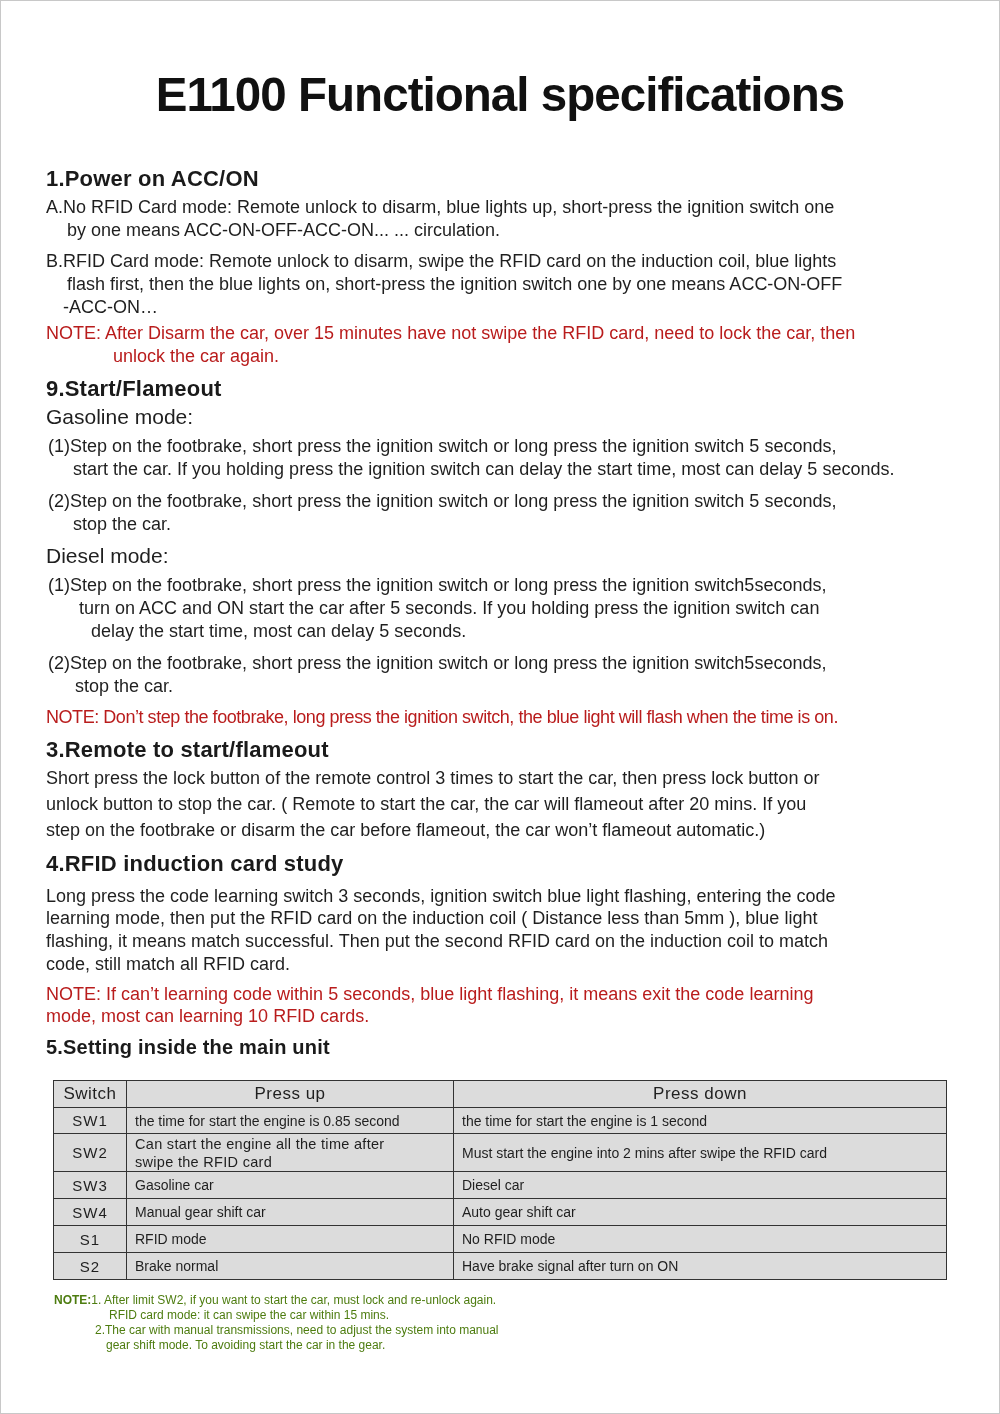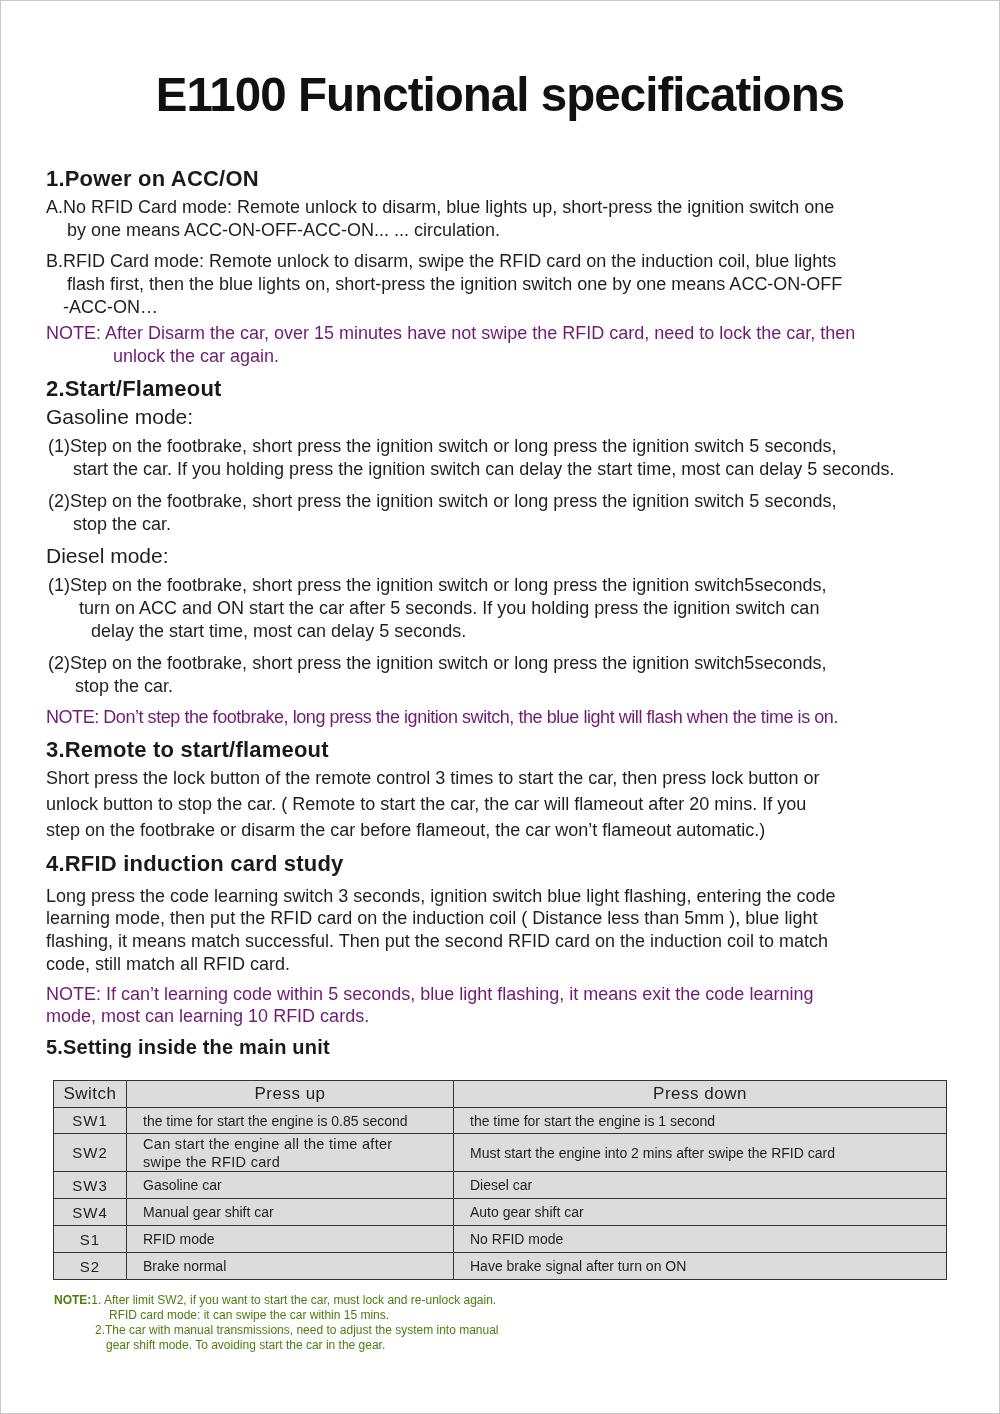--- a/index.html
+++ b/index.html
@@ -4,27 +4,27 @@
 <style>
   * { box-sizing: border-box; margin: 0; padding: 0; }
   html, body { width: 1000px; height: 1414px; background: #ffffff; }
   body { position: relative; font-family: "Liberation Sans", sans-serif; color: #1a1a1a; overflow: hidden; }
   .page-frame { position: absolute; left: 0; top: 0; width: 1000px; height: 1414px; border: 1px solid #c8c8c8; }
   .title { position: absolute; left: 0; width: 1000px; top: 66px; text-align: center; font-size: 49px; font-weight: bold; letter-spacing: -1px; color: #111; transform: scaleX(0.97); }
   .abs { position: absolute; white-space: nowrap; }
   .h2 { font-size: 22px; font-weight: bold; color: #1a1a1a; letter-spacing: 0.2px; }
   .p { font-size: 18px; line-height: 23px; color: #1f1f1f; }
   .mode { font-size: 21px; color: #1f1f1f; }
-  .red { color: #701a75; }
+  .red { color: #b91c1c; }
 
   table.settings { position: absolute; left: 53px; top: 1080px; width: 894px; border-collapse: collapse; background: #dcdcdc; font-size: 14px; color: #1f1f1f; }
   table.settings td, table.settings th { border: 1.5px solid #333; font-weight: normal; }
   table.settings th { font-size: 17px; height: 27px; letter-spacing: 0.5px; }
   table.settings td.sw { text-align: center; font-size: 15px; letter-spacing: 1px; width: 73px; }
-  table.settings td.c { padding-left: 16px; }
+  table.settings td.c { padding-left: 8px; }
   table.settings th.col-switch { width: 73px; }
   table.settings th.col-up { width: 327px; }
   table.settings tr.r1 td { height: 26px; }
   table.settings tr.r2 td { height: 38px; }
   table.settings tr.r2 td.c { line-height: 18px; }
   table.settings tr.rn td { height: 27px; }
 
   .foot { position: absolute; left: 54px; top: 1293px; font-size: 12px; line-height: 15px; color: #4d7c0f; white-space: nowrap; }
   .foot .lbl { font-weight: bold; }
 </style>
@@ -37,21 +37,21 @@
 
 <div class="abs h2" style="left:46px; top:166px;">1.Power on ACC/ON</div>
 <div class="abs p" style="left:46px; top:196px;">A.No RFID Card mode: Remote unlock to disarm, blue lights up, short-press the ignition switch one</div>
 <div class="abs p" style="left:67px; top:219px;">by one means ACC-ON-OFF-ACC-ON... ... circulation.</div>
 <div class="abs p" style="left:46px; top:250px;">B.RFID Card mode:  Remote unlock to disarm, swipe the RFID card on the induction coil, blue lights</div>
 <div class="abs p" style="left:67px; top:273px;">flash first, then the blue lights on, short-press the ignition switch one by one means ACC-ON-OFF</div>
 <div class="abs p" style="left:63px; top:296px;text-align:right;">-ACC-ON…</div>
 <div class="abs p red" style="left:46px; top:322px;">NOTE: After Disarm the car, over 15 minutes have not swipe the RFID card, need to lock the car, then</div>
 <div class="abs p red" style="left:113px; top:345px;">unlock the car again.</div>
 
-<div class="abs h2" style="left:46px; top:376px;">2.Start/Flameout</div>
+<div class="abs h2" style="left:46px; top:376px;">9.Start/Flameout</div>
 <div class="abs mode" style="left:46px; top:405px;">Gasoline mode:</div>
 <div class="abs p" style="left:48px; top:435px;">(1)Step on the footbrake, short press the ignition switch or long press the ignition switch 5 seconds,</div>
 <div class="abs p" style="left:73px; top:458px;">start the car. If you holding press the ignition switch can delay the start time, most can delay 5 seconds.</div>
 <div class="abs p" style="left:48px; top:490px;">(2)Step on the footbrake, short press the ignition switch or long press the ignition switch 5 seconds,</div>
 <div class="abs p" style="left:73px; top:513px;">stop the car.</div>
 <div class="abs mode" style="left:46px; top:544px;">Diesel mode:</div>
 <div class="abs p" style="left:48px; top:574px;">(1)Step on the footbrake, short press the ignition switch or long press the ignition switch5seconds,</div>
 <div class="abs p" style="left:79px; top:597px;">turn on ACC and ON start the car after 5 seconds. If you holding press the ignition switch can</div>
 <div class="abs p" style="left:79px; top:620px;margin-left:12px;">delay the start time, most can delay 5 seconds.</div>
 <div class="abs p" style="left:48px; top:652px;">(2)Step on the footbrake, short press the ignition switch or long press the ignition switch5seconds,</div>

